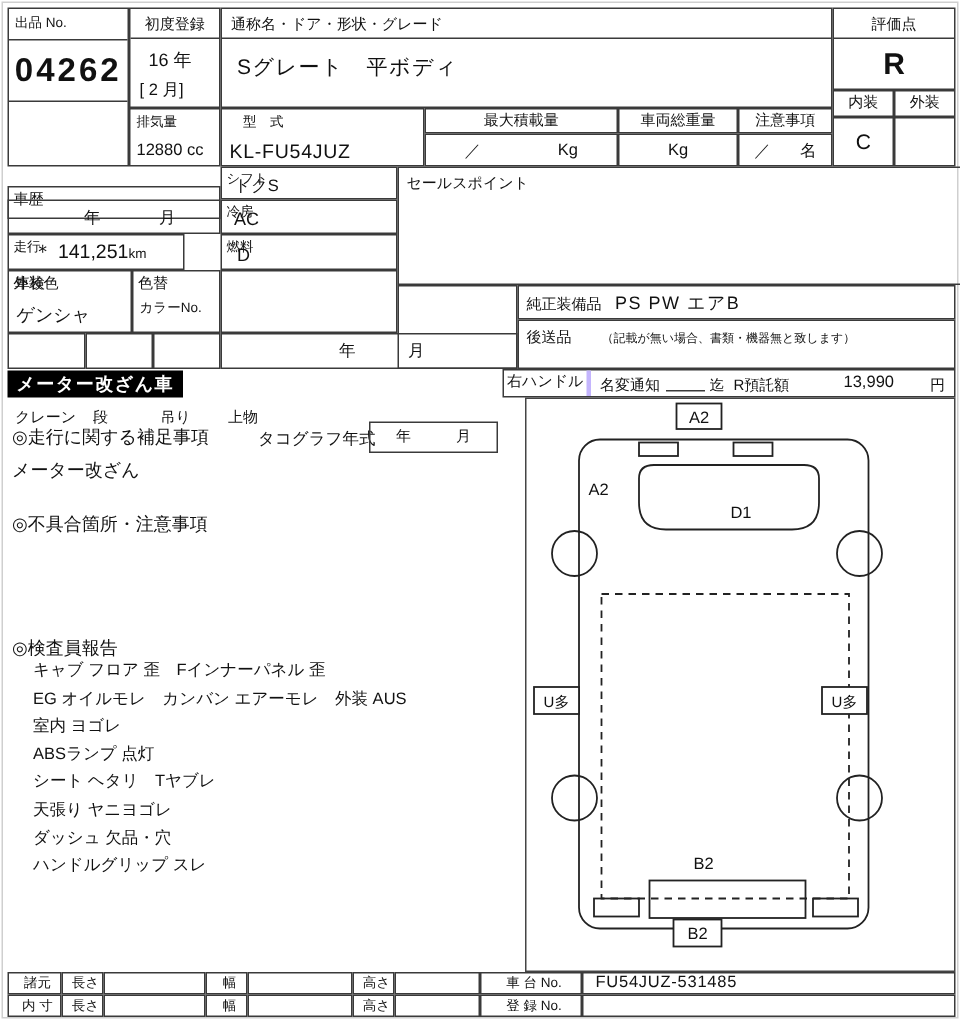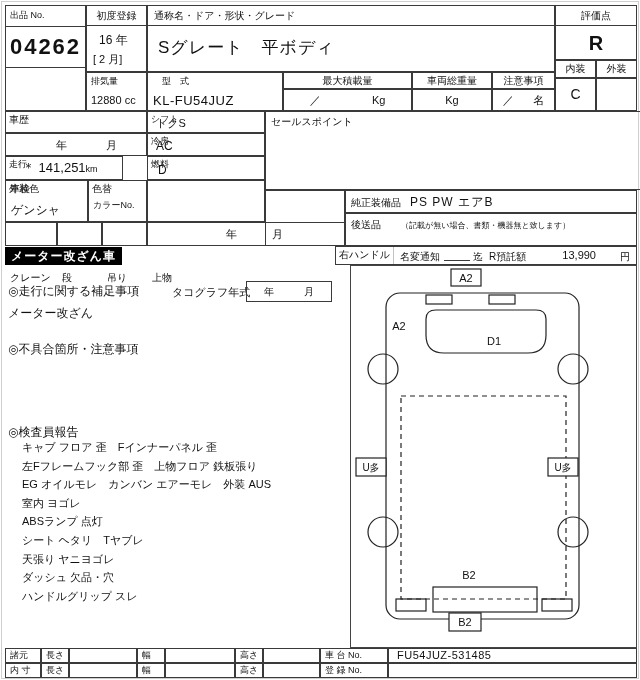--- a/index.html
+++ b/index.html
@@ -8,21 +8,21 @@
   .abs{position:absolute;box-sizing:border-box;}
   .b{border:1px solid #3a3a3a;}
   .hdr{font-size:10px;text-align:center;border-bottom:1px solid #3a3a3a;padding:3px 0 2px;white-space:nowrap;}
   .hdr2{font-size:10px;text-align:center;line-height:16px;white-space:nowrap;}
   .lbl{font-size:9px;white-space:nowrap;}
   .clab{position:absolute;top:1px;left:3px;font-size:9px;white-space:nowrap;}
   .cval{position:absolute;bottom:2px;left:12px;font-size:12px;white-space:nowrap;}
   .ilab{position:absolute;top:50%;transform:translateY(-50%);left:4px;font-size:10px;white-space:nowrap;margin-top:44px;}
   .title{position:absolute;font-size:12px;white-space:nowrap;}
   .findings{position:absolute;left:22px;top:438px;width:328px;font-size:11px;line-height:18.6px;}
-  .btl{font-size:9px;line-height:13px;padding-left:4px;white-space:nowrap;overflow:hidden;}
+  .btl{font-size:9px;line-height:13px;padding-left:4px;white-space:nowrap;overflow:hidden;text-align:center;}
   .btv{font-size:11px;line-height:13px;padding-left:8px;letter-spacing:.5px;white-space:nowrap;}
   .badge{background:#000;color:#fff;font-size:12px;font-weight:bold;text-align:center;line-height:18px;letter-spacing:1px;}
 </style>
 </head>
 <body>
 
 <div class="abs" style="left:1px;top:1px;width:638px;height:678px;border:1px solid #cfcfcf"></div>
 
 <div class="abs b" style="left:5px;top:5px;width:81px;height:106px">
   <div class="lbl" style="padding:3px 4px">出品 No.</div>
@@ -30,21 +30,21 @@
 </div>
 
 <div class="abs b" style="left:86px;top:5px;width:61px;height:67px">
   <div class="hdr">初度登録</div>
   <div style="font-size:12px;padding:6px 0 0 12px;white-space:nowrap">16 年</div>
   <div style="font-size:11px;padding:3px 0 0 6px;white-space:nowrap">[ 2 月]</div>
 </div>
 
 <div class="abs b" style="left:147px;top:5px;width:408px;height:67px">
   <div class="hdr" style="text-align:left;padding-left:6px">通称名・ドア・形状・グレード</div>
-  <div style="font-size:17px;padding:10px 0 0 10px;letter-spacing:1px;white-space:nowrap">Sグレート　平ボディ</div>
+  <div style="font-size:14px;padding:10px 0 0 10px;letter-spacing:1px;white-space:nowrap">Sグレート　平ボディ</div>
 </div>
 
 <div class="abs b" style="left:555px;top:5px;width:82px;height:55px">
   <div class="hdr">評価点</div>
   <div style="font-size:20px;font-weight:bold;text-align:center;padding-top:6px">R</div>
 </div>
 
 <div class="abs b hdr2" style="left:555px;top:60px;width:41px;height:18px">内装</div>
 <div class="abs b hdr2" style="left:596px;top:60px;width:41px;height:18px">外装</div>
 <div class="abs b" style="left:555px;top:78px;width:41px;height:33px;font-size:14px;text-align:center;line-height:31px">C</div>
@@ -67,21 +67,21 @@
 <div class="abs b" style="left:283px;top:89px;width:129px;height:22px;display:flex;justify-content:space-around;align-items:center;font-size:11px">
   <span>／</span>
   <span>Kg</span>
 </div>
 <div class="abs b" style="left:412px;top:89px;width:80px;height:22px;text-align:center;line-height:20px;font-size:11px">Kg</div>
 <div class="abs b" style="left:492px;top:89px;width:63px;height:22px;display:flex;justify-content:space-around;align-items:center;font-size:11px">
   <span>／</span>
   <span>名</span>
 </div>
 
-<div class="abs b" style="left:5px;top:111px;width:142px;height:22px">
+<div class="abs b" style="left:5px;top:124px;width:142px;height:22px">
   <span class="clab" style="font-size:10px">車歴</span>
 </div>
 <div class="abs b" style="left:5px;top:133px;width:142px;height:23px">
   <span class="ilab">車検</span>
   <span class="abs" style="left:50px;top:50%;transform:translateY(-50%);font-size:11px;letter-spacing:14px;white-space:nowrap">年　月</span>
 </div>
 <div class="abs b" style="left:5px;top:156px;width:118px;height:24px">
   <span class="clab">走行</span>
   <span class="cval" style="left:16px;font-size:13px"><span>＊ 141,251</span><span style="font-size:9px">km</span></span>
 </div>
@@ -130,39 +130,38 @@
   <span class="abs" style="left:64px;top:3px;font-size:12px;letter-spacing:1px;white-space:nowrap">PS PW エアB</span>
 </div>
 <div class="abs b" style="left:345px;top:213px;width:292px;height:33px">
   <span class="abs" style="left:5px;top:4px;font-size:10px;white-space:nowrap">後送品</span>
   <span class="abs" style="left:55px;top:6px;font-size:8px;white-space:nowrap">（記載が無い場合、書類・機器無と致します）</span>
 </div>
 
 <div class="abs badge" style="left:5px;top:247px;width:117px;height:18px">メーター改ざん車</div>
 
 <div class="abs b" style="left:335px;top:246px;width:302px;height:19px">
-  <div class="abs" style="left:0;top:0;width:58px;height:17px;border-right:1px solid #c4b5fd;text-align:center;font-size:10px;line-height:16px">右ハンドル</div>
+  <div class="abs" style="left:0;top:0;width:58px;height:17px;border-right:3px solid #c4b5fd;text-align:center;font-size:10px;line-height:16px">右ハンドル</div>
   <span class="abs" style="left:64px;top:3px;font-size:10px;white-space:nowrap">名変通知</span>
   <span class="abs" style="left:108px;top:1px;width:26px;height:13px;border-bottom:1px solid #3a3a3a"></span>
   <span class="abs" style="left:137px;top:3px;font-size:10px">迄</span>
   <span class="abs" style="left:153px;top:3px;font-size:10px;white-space:nowrap">R預託額</span>
   <span class="abs" style="left:204px;top:2px;width:56px;text-align:right;font-size:11px">13,990</span>
   <span class="abs" style="left:284px;top:3px;font-size:10px">円</span>
 </div>
 
 <div class="title" style="left:8px;top:283px">◎走行に関する補足事項</div>
 <div class="title" style="left:172px;top:285px;font-size:11px">タコグラフ年式</div>
 <div class="abs b" style="left:246px;top:281px;width:86px;height:21px;text-align:center;font-size:10px;line-height:19px;letter-spacing:10px;padding-left:10px">年　月</div>
 <div class="title" style="left:8px;top:305px">メーター改ざん</div>
 <div class="title" style="left:8px;top:341px">◎不具合箇所・注意事項</div>
 <div class="title" style="left:8px;top:424px">◎検査員報告</div>
 
 <div class="findings">
   <div>キャブ フロア 歪　Fインナーパネル 歪</div>
-  <div>左Fフレームフック部 歪　上物フロア 鉄板張り</div>
   <div>EG オイルモレ　カンバン エアーモレ　外装 AUS</div>
   <div>室内 ヨゴレ</div>
   <div>ABSランプ 点灯</div>
   <div>シート ヘタリ　Tヤブレ</div>
   <div>天張り ヤニヨゴレ</div>
   <div>ダッシュ 欠品・穴</div>
   <div>ハンドルグリップ スレ</div>
 </div>
 
 <div class="abs" style="left:350px;top:265px;width:287px;height:383px;border:1px solid #444">

